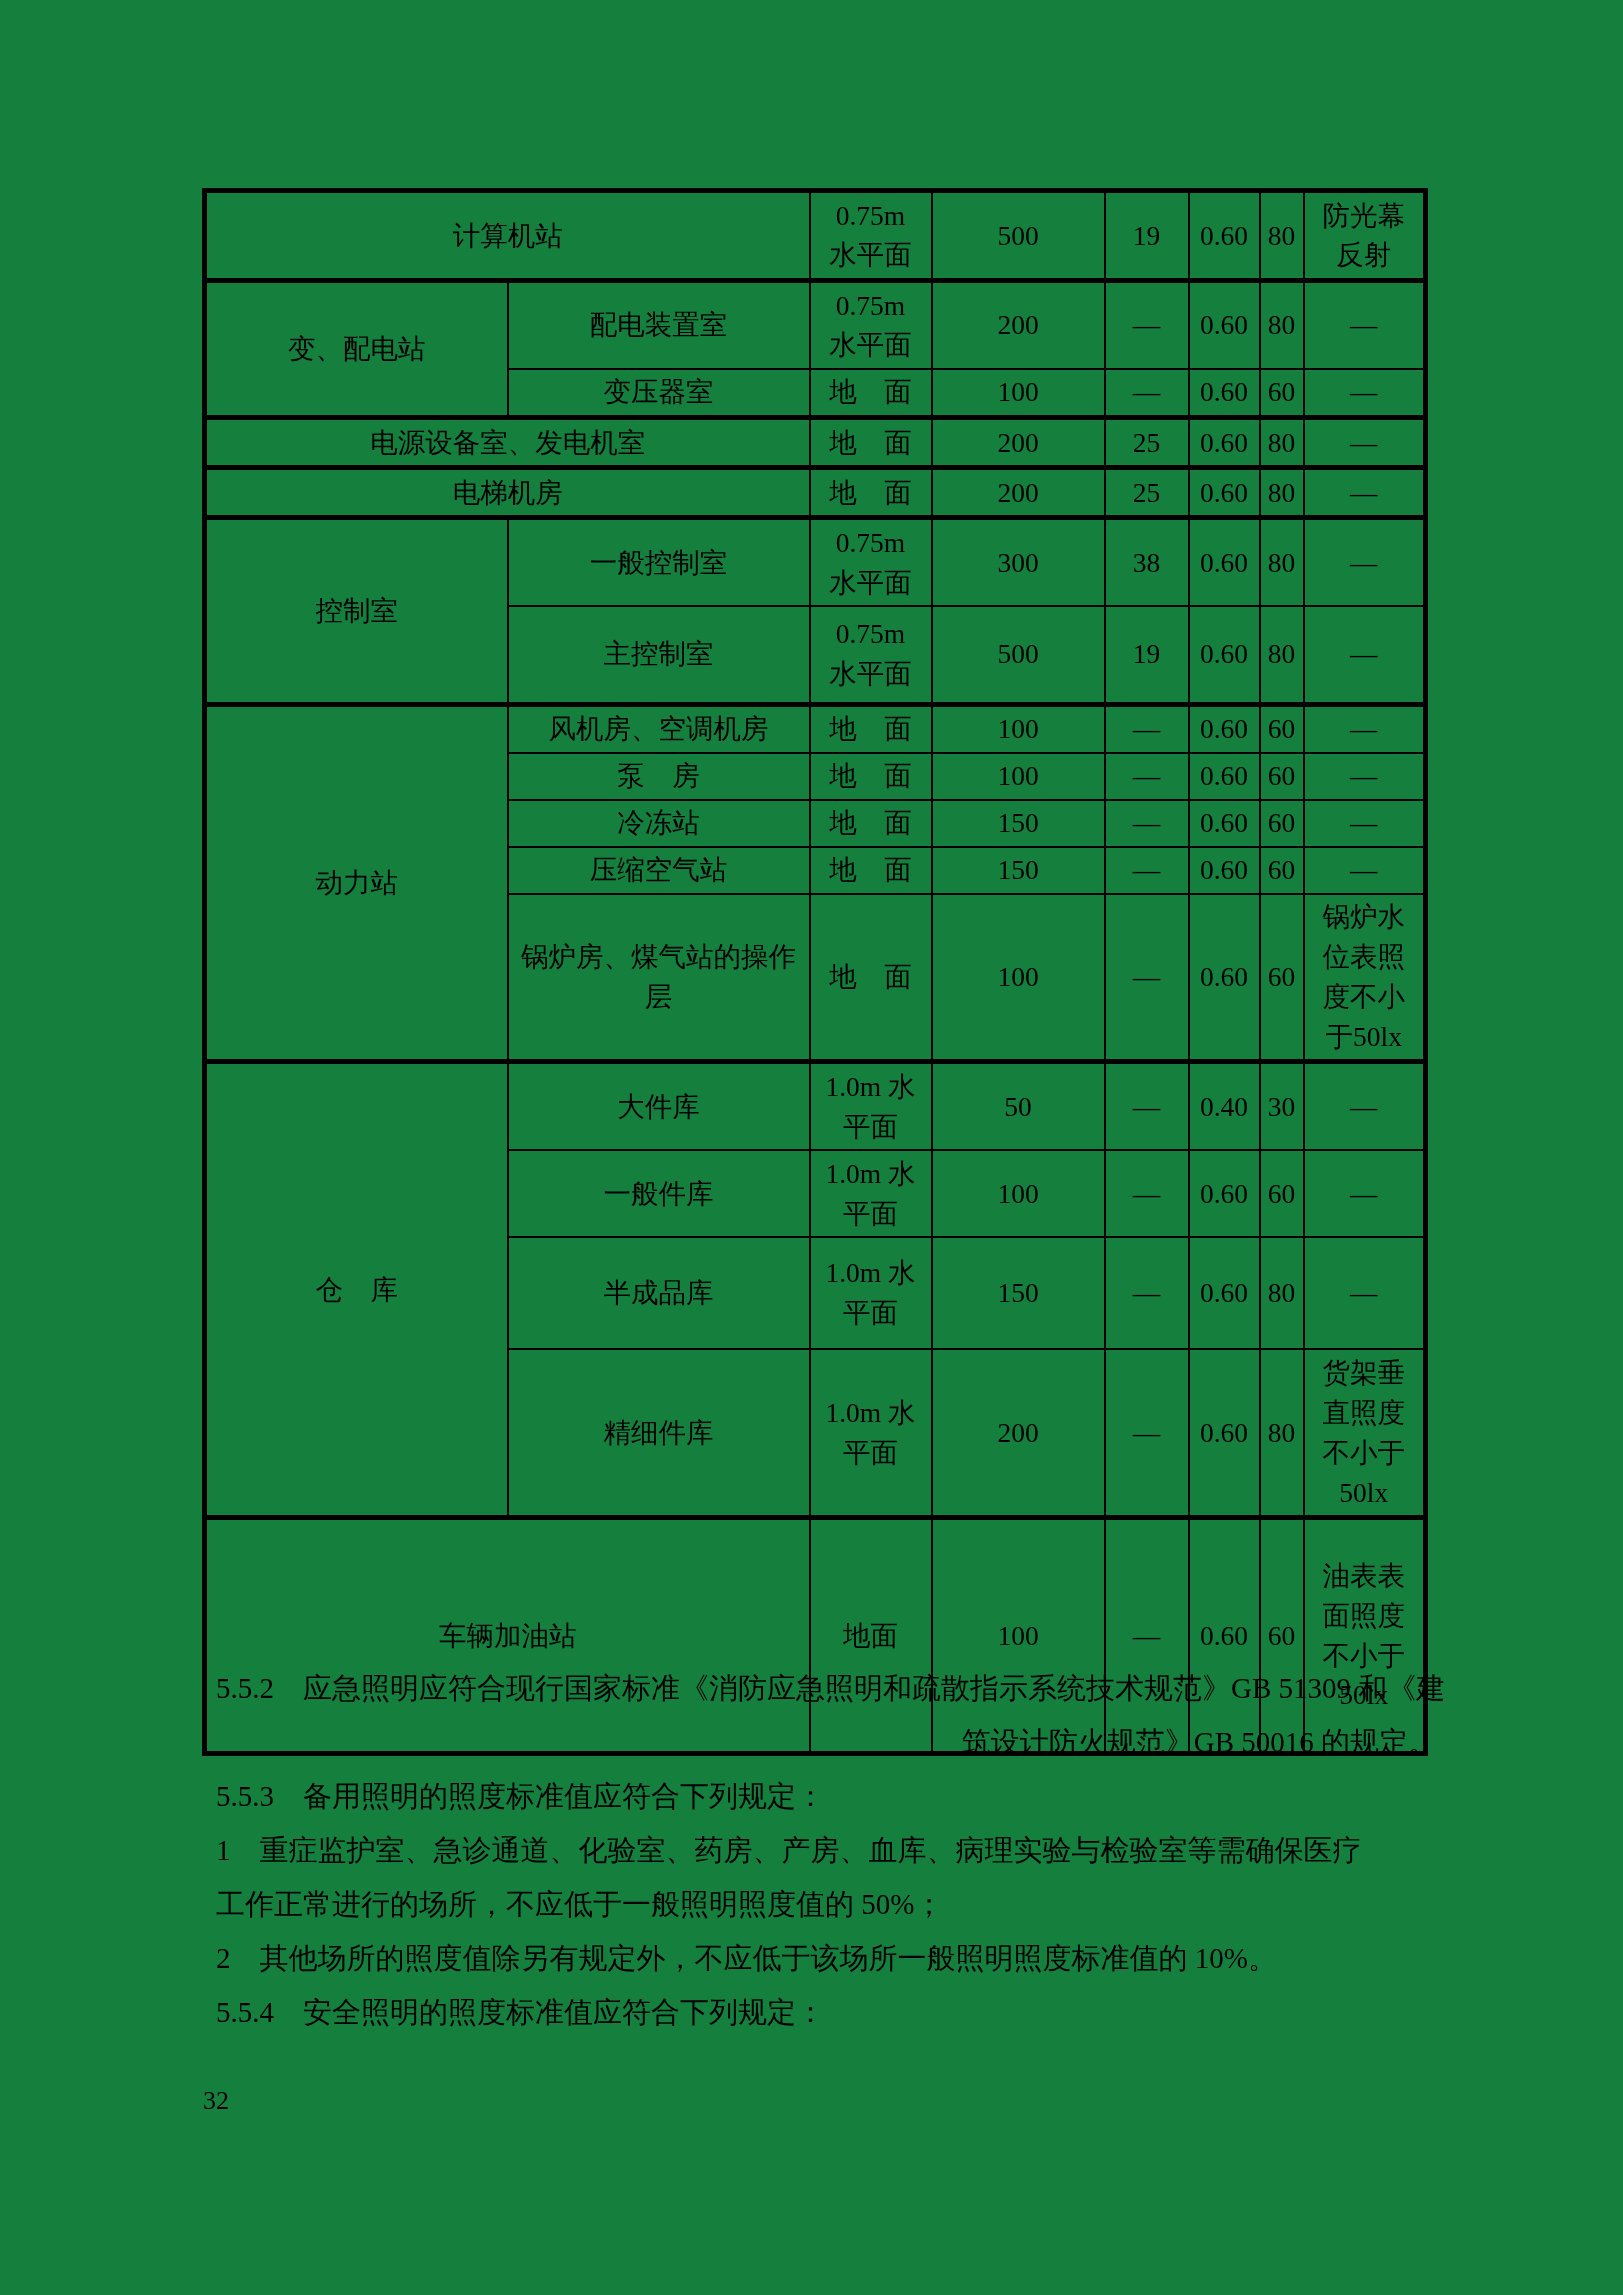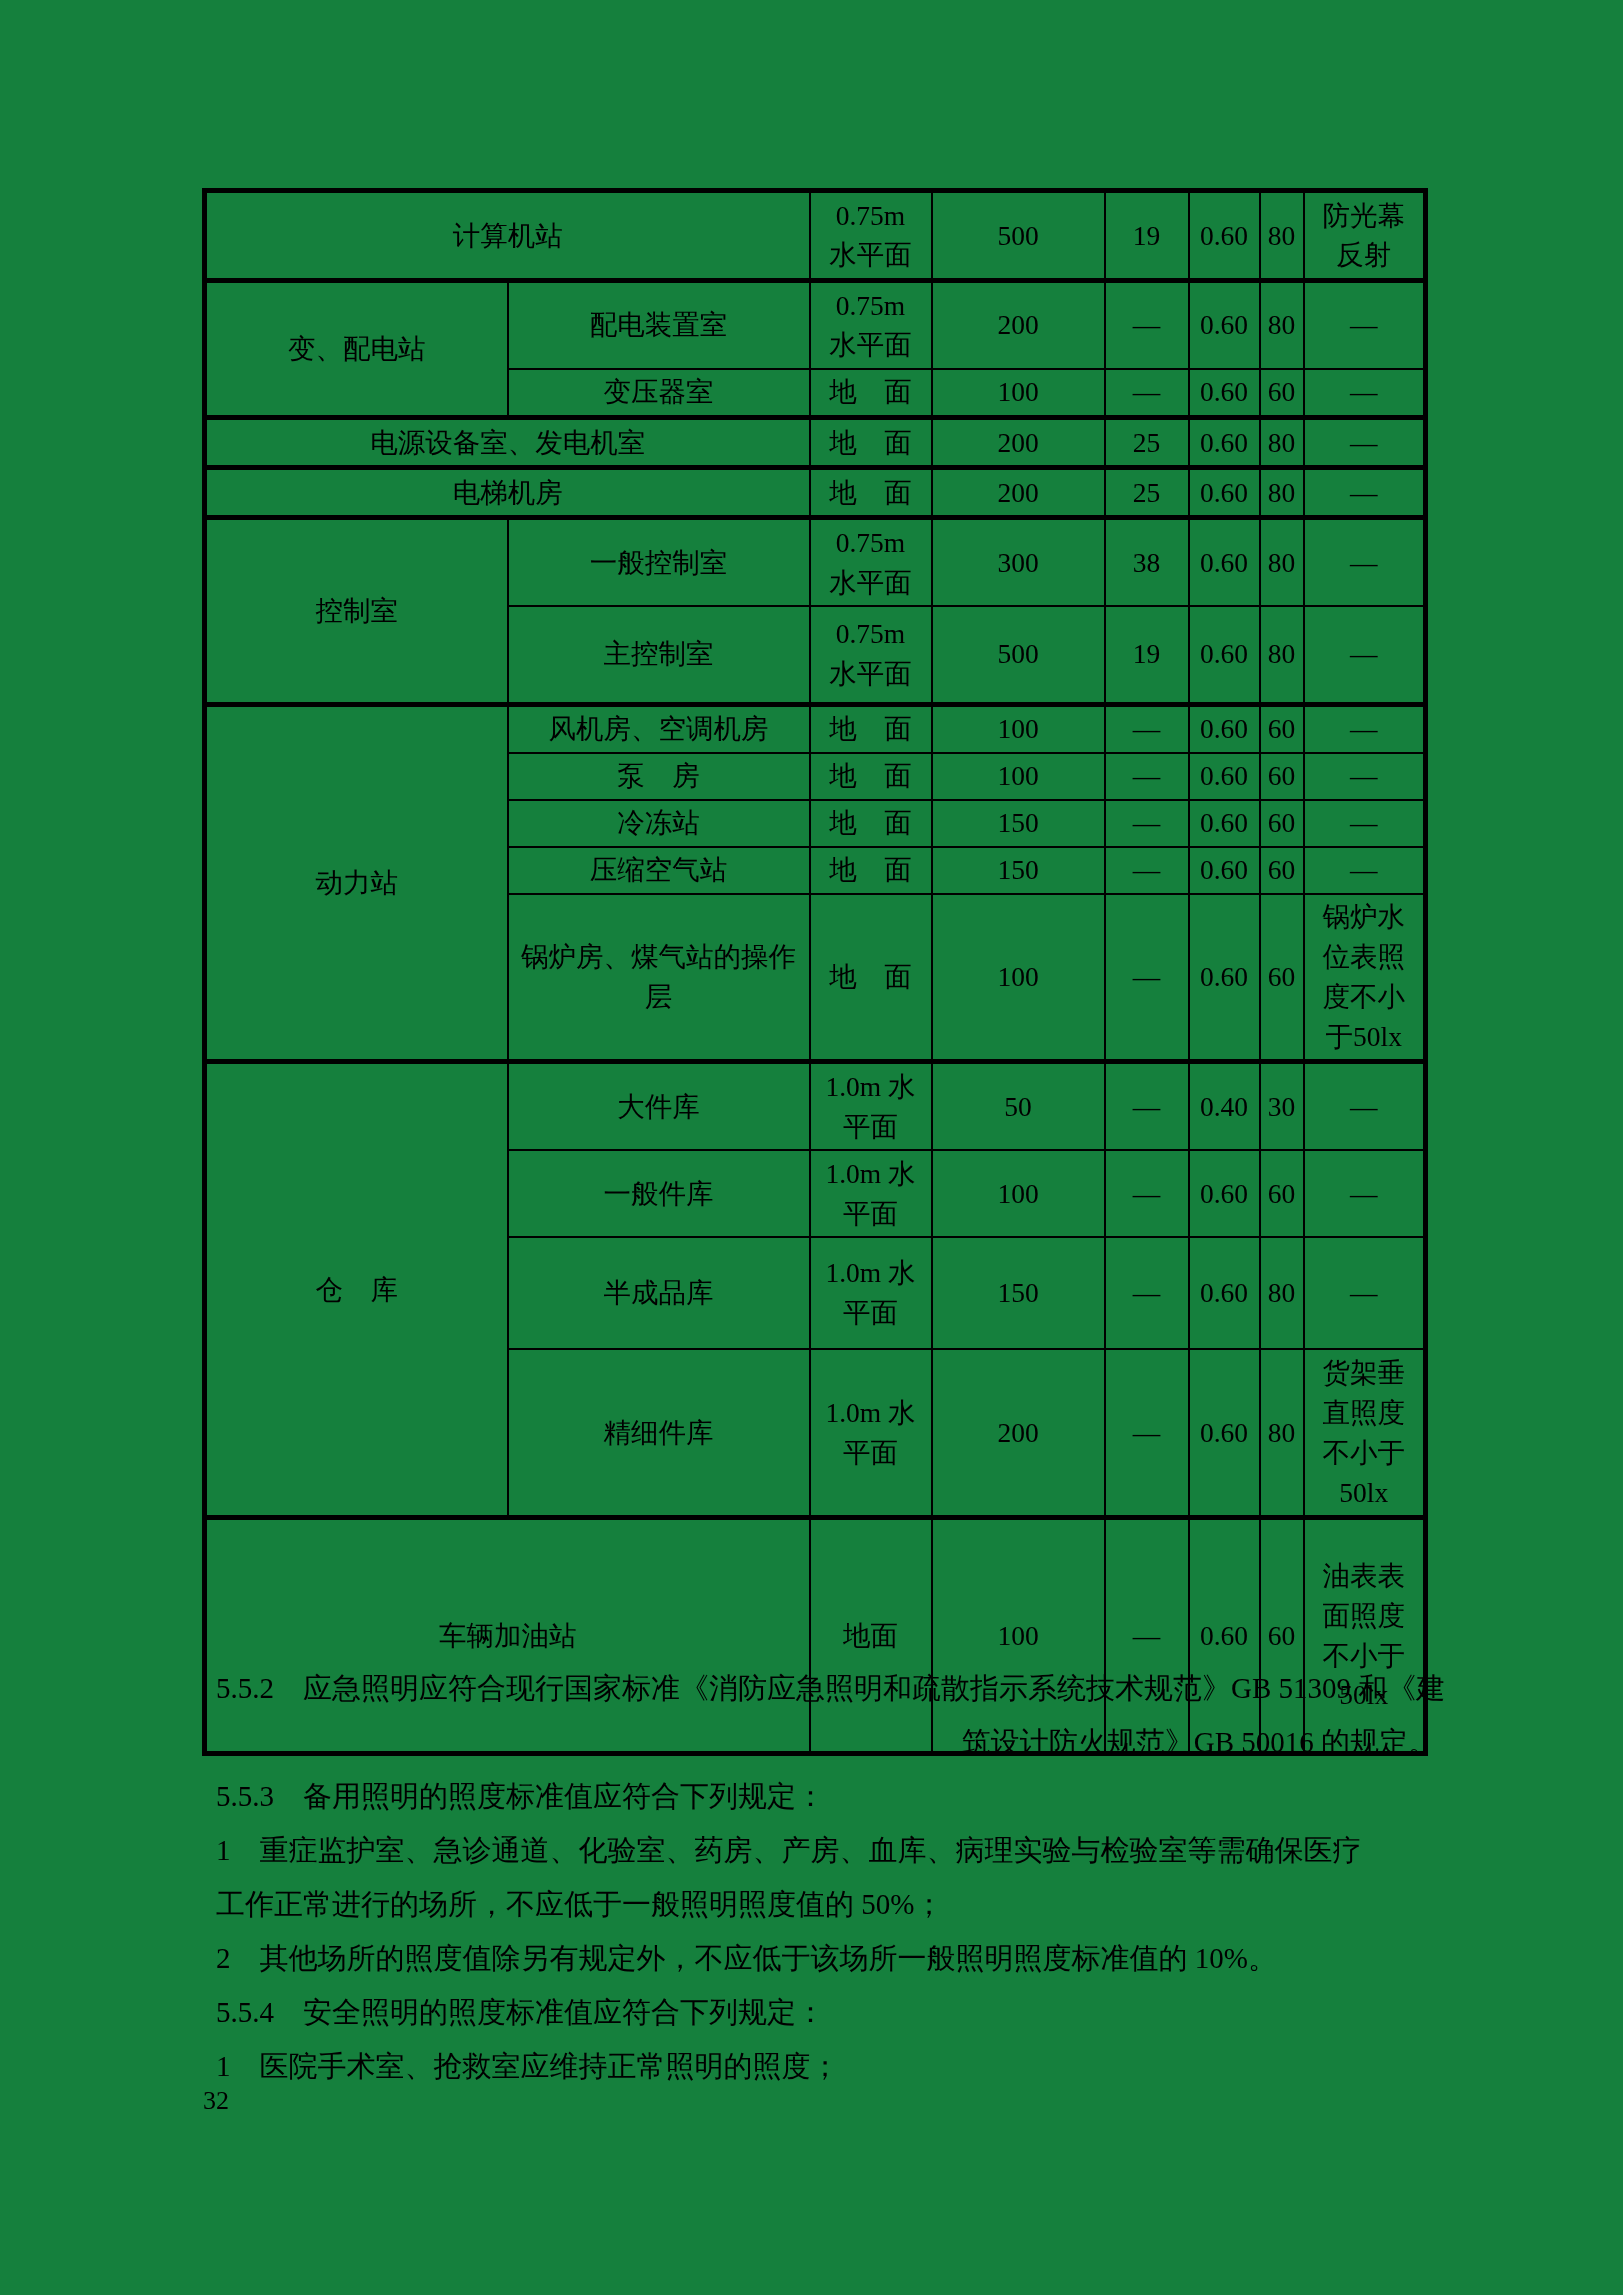--- a/index.html
+++ b/index.html
@@ -236,19 +236,18 @@
   </table>
 
   <div class="bodytext">
     <div class="ln ind0">5.5.2　应急照明应符合现行国家标准《消防应急照明和疏散指示系统技术规范》GB 51309 和《建</div>
     <div class="ln ind1">筑设计防火规范》GB 50016 的规定。</div>
     <div class="ln ind0">5.5.3　备用照明的照度标准值应符合下列规定：</div>
     <div class="ln ind2">1　重症监护室、急诊通道、化验室、药房、产房、血库、病理实验与检验室等需确保医疗</div>
     <div class="ln ind0">工作正常进行的场所，不应低于一般照明照度值的 50%；</div>
     <div class="ln ind2">2　其他场所的照度值除另有规定外，不应低于该场所一般照明照度标准值的 10%。</div>
     <div class="ln ind0">5.5.4　安全照明的照度标准值应符合下列规定：</div>
-    <div class="ln ind2">1　医院手术室、抢救室应维持正常照明的照度；</div>
   </div>
 
   <div class="pagenum">32</div>
 
 </div>
 
 
 </body></html>

